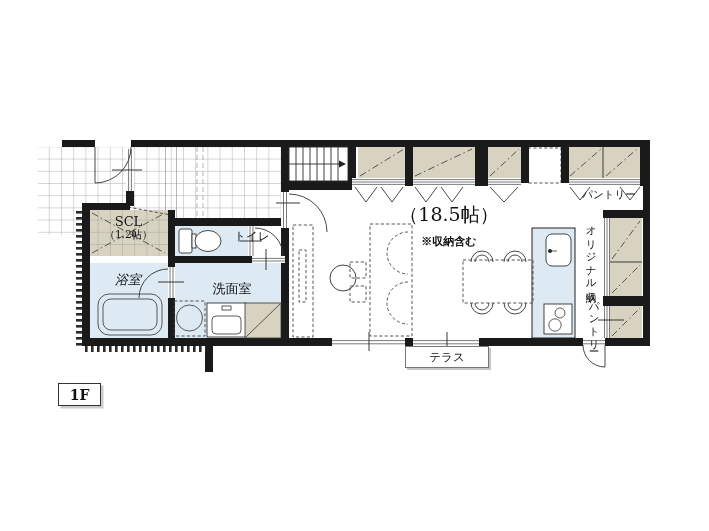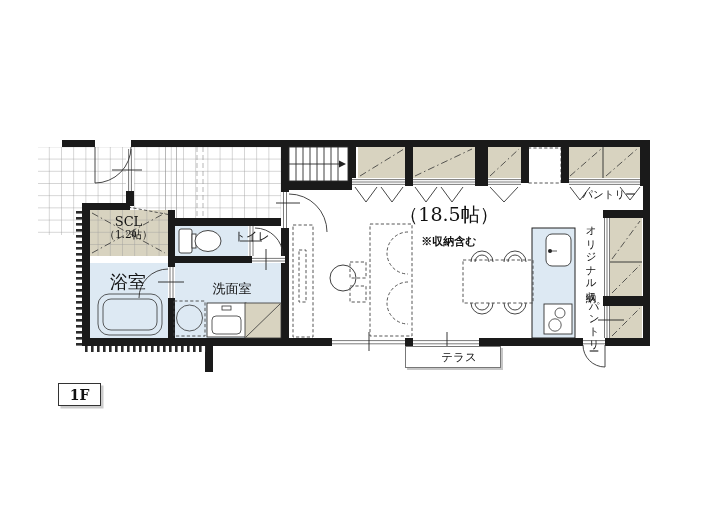--- a/index.html
+++ b/index.html
@@ -19,21 +19,21 @@
   .dashf{stroke:#444;stroke-width:0.9;fill:#fff;stroke-dasharray:3.2 2.2;}
   .dashdot{stroke:#333;stroke-width:0.8;fill:none;stroke-dasharray:7 3 1.5 3;}
   .track{stroke:#333;stroke-width:0.65;fill:none;}
   .tick{stroke:#222;stroke-width:0.9;}
   .soft{stroke:#888;stroke-width:0.6;fill:none;}
   
   .lbl{position:absolute;text-align:center;line-height:1.05;white-space:nowrap;}
   .vlbl{position:absolute;writing-mode:vertical-rl;text-orientation:upright;
         letter-spacing:1px;line-height:1;}
   .boxlbl{position:absolute;background:#fff;display:flex;align-items:center;justify-content:center;}
-  .terrace-box{border:1px solid #777;box-shadow:2px 2px 0 #c6c6c6;font-size:11.5px;padding-left:12px;}
+  .terrace-box{border:1px solid #777;box-shadow:2px 2px 0 #c6c6c6;font-size:11.5px;}
   .floor-box{border:1.4px solid #333;box-shadow:2.5px 2.5px 0 #cccccc;font-size:14px;font-weight:600;}
 </style>
 </head>
 <body>
 
 <div class="stage">
 
 <svg width="709" height="531" viewBox="0 0 709 531">
   <defs>
     <pattern id="tile" width="12.2" height="12.2" patternUnits="userSpaceOnUse">
@@ -315,21 +315,21 @@
       </g>
     </g>
   </g>
 </svg>
 
 <div class="lbl" style="left:89px;top:215px;width:79px;font-size:13px;text-align:center;">SCL</div>
 <div class="lbl" style="left:89px;top:229px;width:79px;font-size:10.5px;">（1.2帖）</div>
 
 <div class="lbl" style="left:204px;top:230px;width:48px;font-size:11.5px;margin-left:24px;">トイレ</div>
 
-<div class="lbl" style="left:102px;top:273px;width:52px;font-size:18px;">浴室</div>
+<div class="lbl" style="left:102px;top:273px;width:52px;font-size:13px;font-style:italic;">浴室</div>
 
 <div class="lbl" style="left:194px;top:282px;width:76px;font-size:13px;">洗面室</div>
 
 <div class="lbl" style="left:399px;top:205px;width:100px;font-size:19px;">（18.5帖）</div>
 <div class="lbl" style="left:399px;top:236px;width:100px;font-size:11px;font-weight:bold;">※収納含む</div>
 
 <div class="lbl" style="left:576px;top:189px;width:66px;font-size:10.5px;">パントリー</div>
 
 <div class="vlbl" style="left:586px;top:219px;font-size:10.5px;">オリジナル収納</div>
 <div class="vlbl" style="left:589px;top:294px;font-size:10.5px;">パントリー</div>

